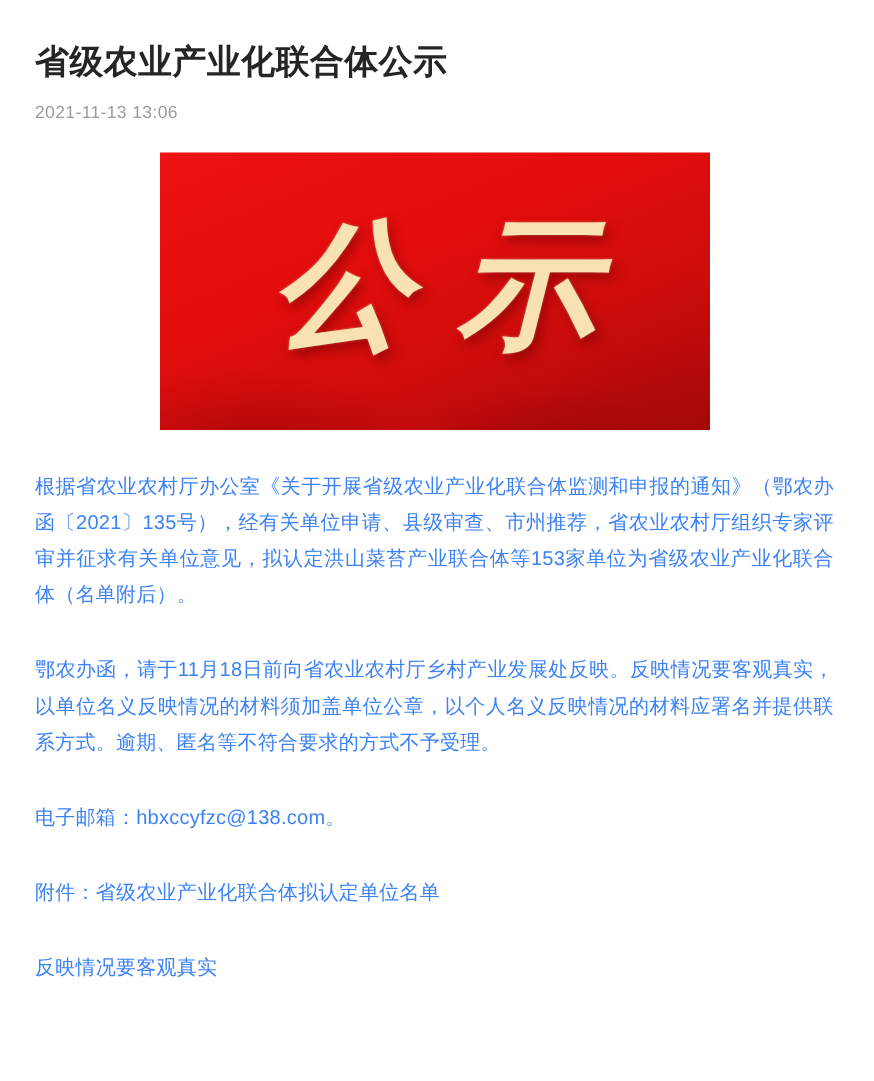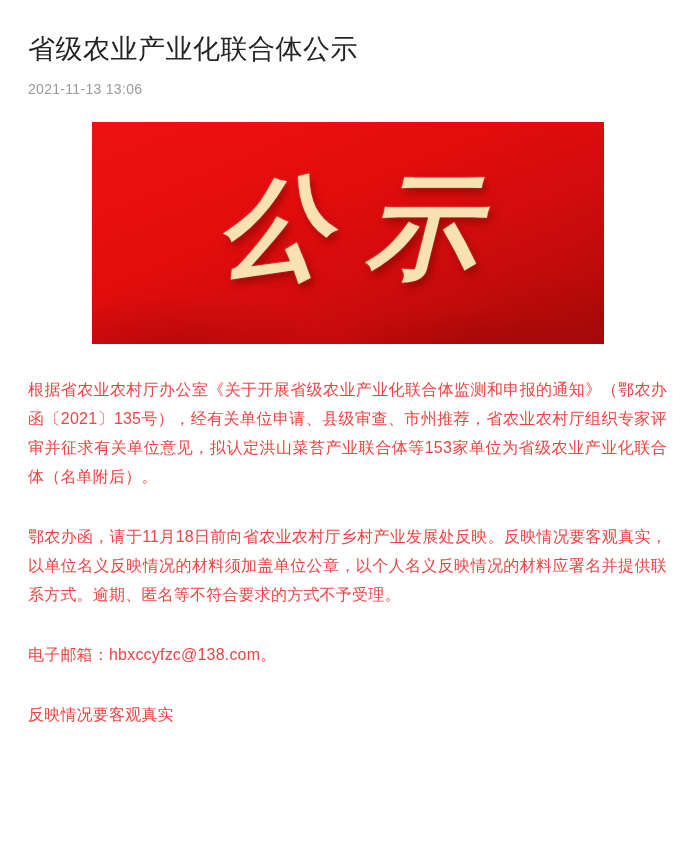--- a/index.html
+++ b/index.html
@@ -8,33 +8,33 @@
     height: 865px;
     background: #ffffff;
     overflow: hidden;
     font-family: "Liberation Sans", "DejaVu Sans", sans-serif;
   }
   .article {
     padding: 34px 32px 0 28px;
   }
   .page-title {
     font-size: 27px;
-    font-weight: 400;
+    font-weight: 700;
     color: #252525;
     line-height: 1.15;
     letter-spacing: 0.5px;
   }
   .publish-time {
     margin-top: 16px;
     font-size: 14px;
     color: #9b9b9b;
     letter-spacing: 0.3px;
   }
   .banner {
-    width: 512px;
+    width: 440px;
     height: 222px;
     margin: 25px auto 0 auto;
     display: flex;
     align-items: center;
     justify-content: center;
     background:
       radial-gradient(ellipse 55% 45% at 15% 105%, rgba(110,0,0,0.30), rgba(110,0,0,0) 62%),
       radial-gradient(ellipse 45% 35% at 72% 104%, rgba(100,0,0,0.22), rgba(100,0,0,0) 60%),
       radial-gradient(ellipse 60% 50% at 100% 95%, rgba(120,10,0,0.18), rgba(120,10,0,0) 55%),
       linear-gradient(158deg, #ee1212 0%, #e30d0d 38%, #d20c0c 62%, #ab0909 100%);
@@ -47,21 +47,21 @@
     margin-right: -36px;
     color: #f9e2b2;
     text-shadow: 3px 5px 9px rgba(110, 0, 0, 0.55),
                  0 0 2px rgba(255, 240, 210, 0.6);
     line-height: 1;
     padding-bottom: 10px;
   }
   .body-text p {
     font-size: 16px;
     line-height: 29px;
-    color: #ef4444;
+    color: #3b82f6;
     letter-spacing: 0.2px;
     text-align: justify;
     margin-top: 31px;
   }
 </style>
 </head>
 <body>
 
 <div class="article">
 
@@ -70,16 +70,17 @@
   <div class="publish-time">2021-11-13 13:06</div>
 
   <div class="banner">
     <span class="banner-text">公示</span>
   </div>
 
   <div class="body-text">
     <p>根据省农业农村厅办公室《关于开展省级农业产业化联合体监测和申报的通知》（鄂农办函〔2021〕135号），经有关单位申请、县级审查、市州推荐，省农业农村厅组织专家评审并征求有关单位意见，拟认定洪山菜苔产业联合体等153家单位为省级农业产业化联合体（名单附后）。</p>
     <p>鄂农办函，请于11月18日前向省农业农村厅乡村产业发展处反映。反映情况要客观真实，以单位名义反映情况的材料须加盖单位公章，以个人名义反映情况的材料应署名并提供联系方式。逾期、匿名等不符合要求的方式不予受理。</p>
     <p>电子邮箱：hbxccyfzc@138.com。</p>
+    <p>附件：省级农业产业化联合体拟认定单位名单</p>
     <p>反映情况要客观真实</p>
   </div>
 
 </div>
 
 </body></html>

